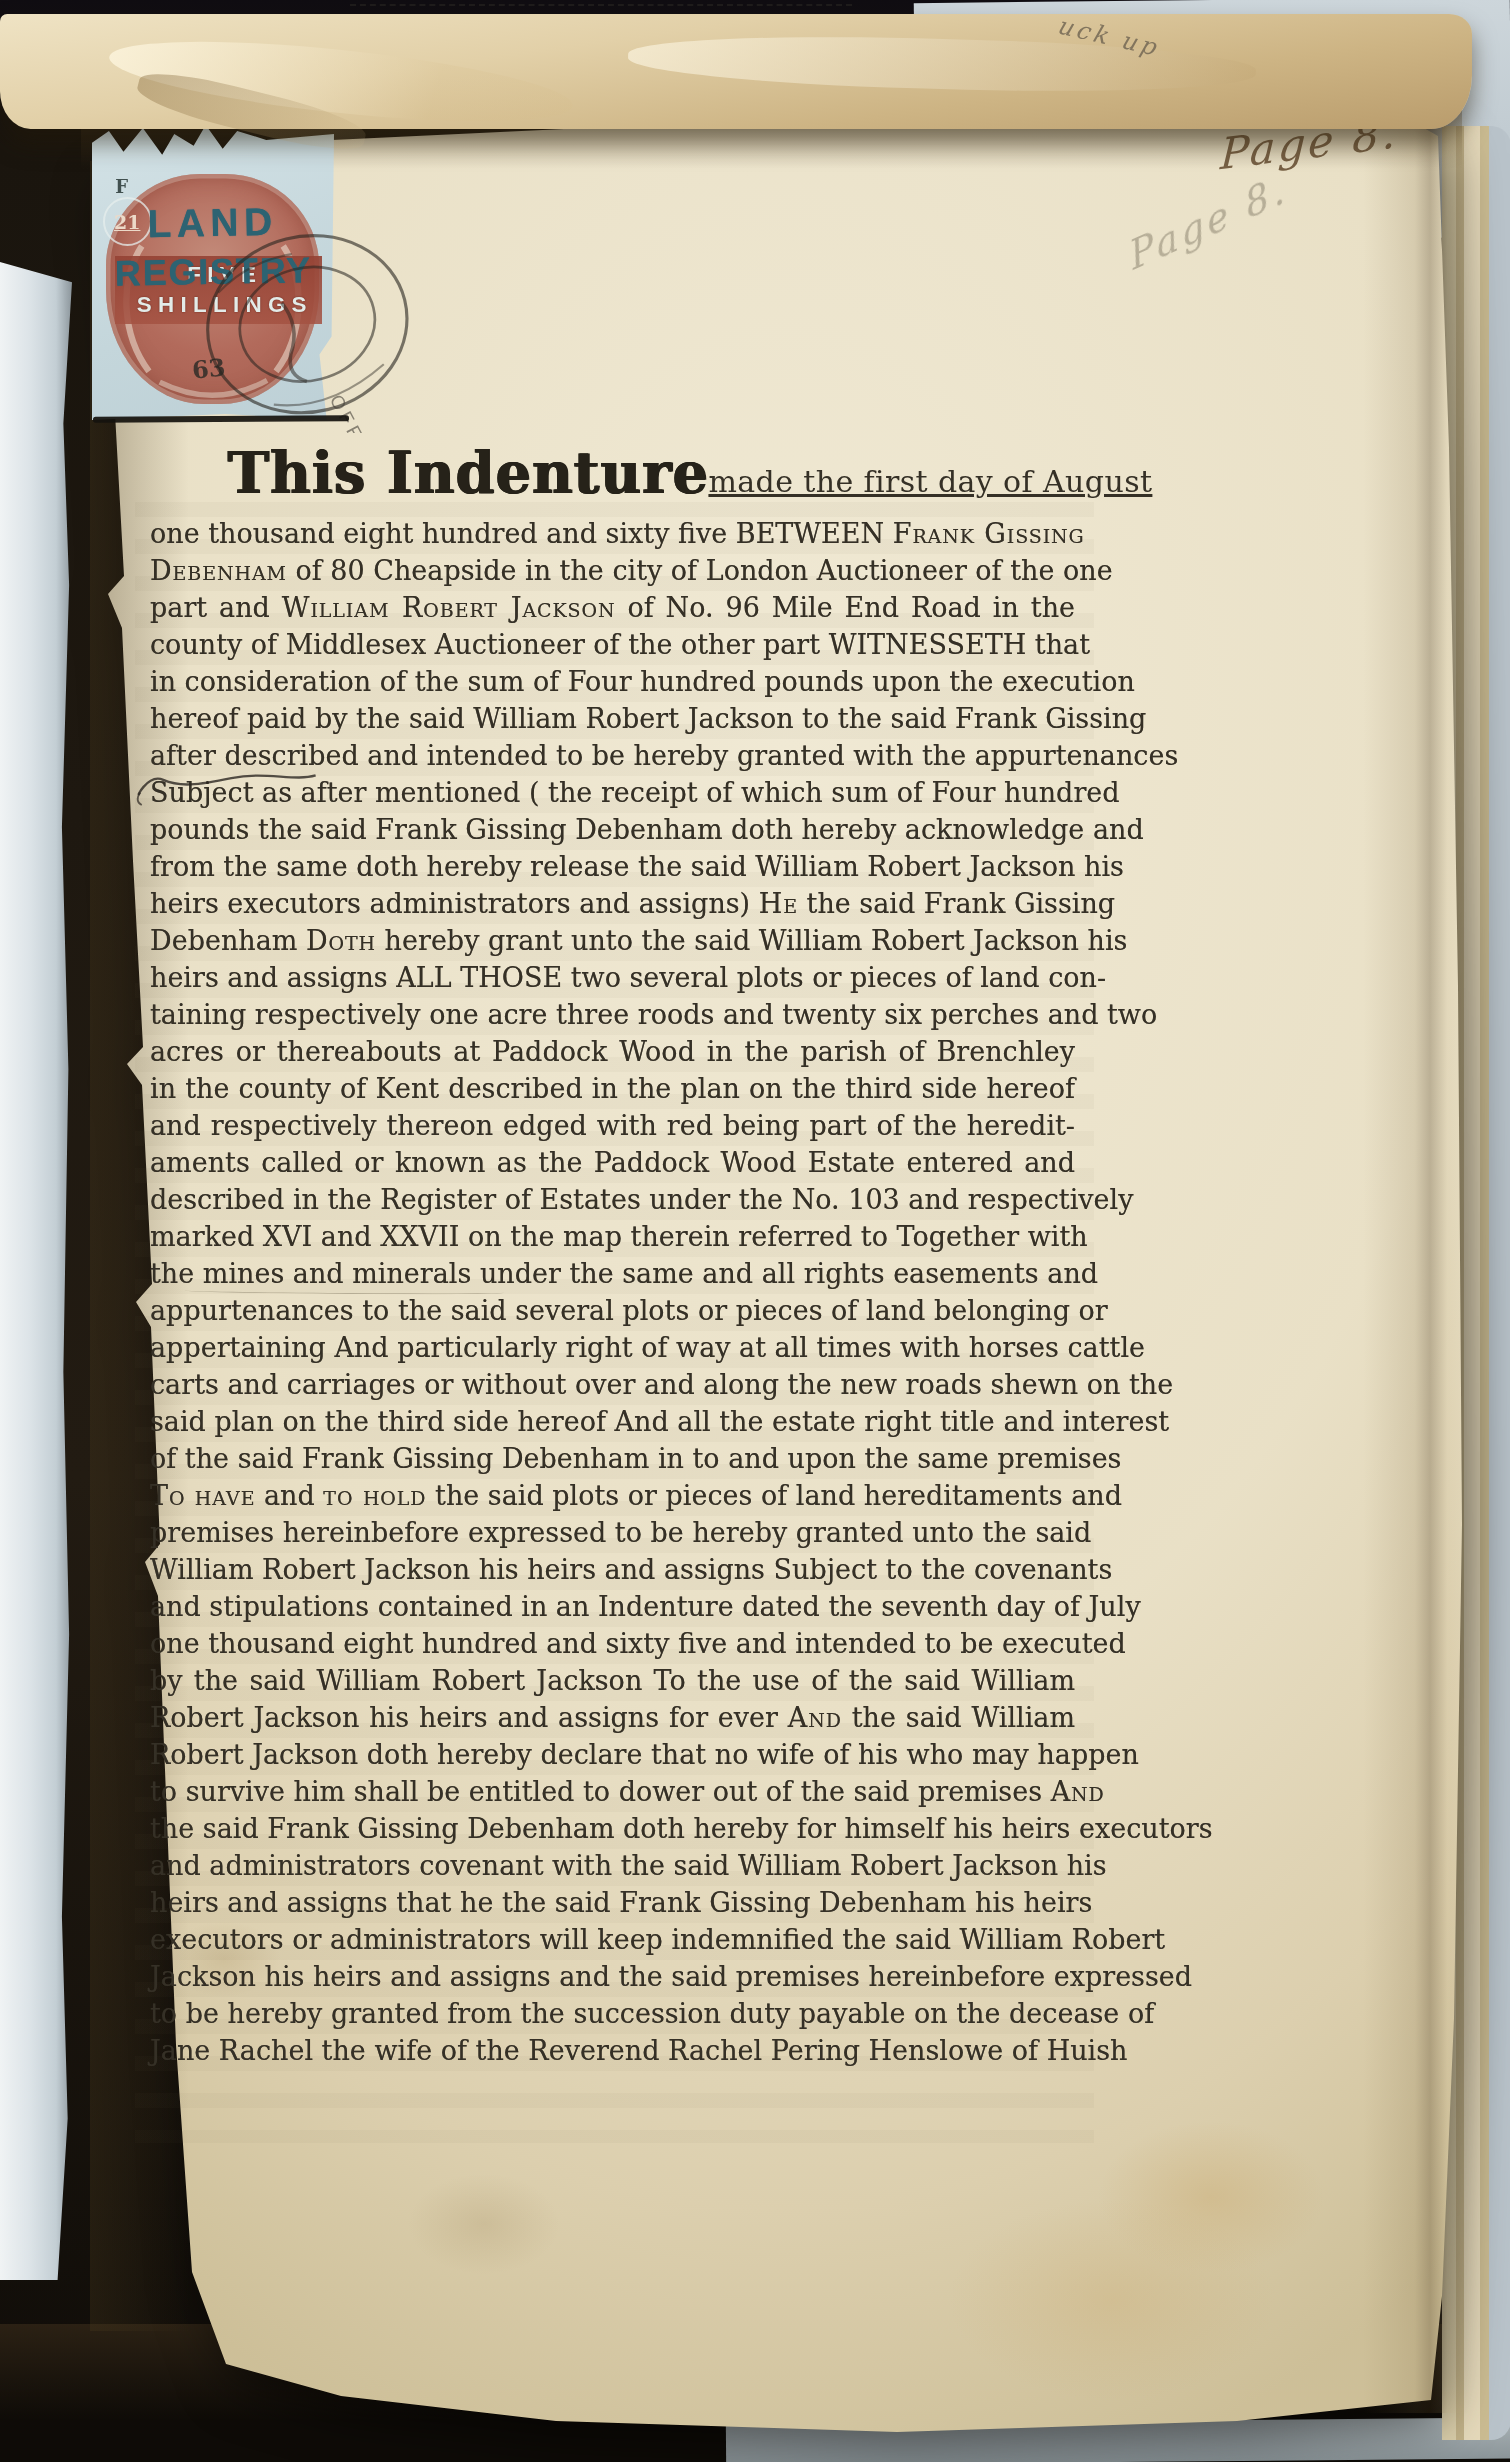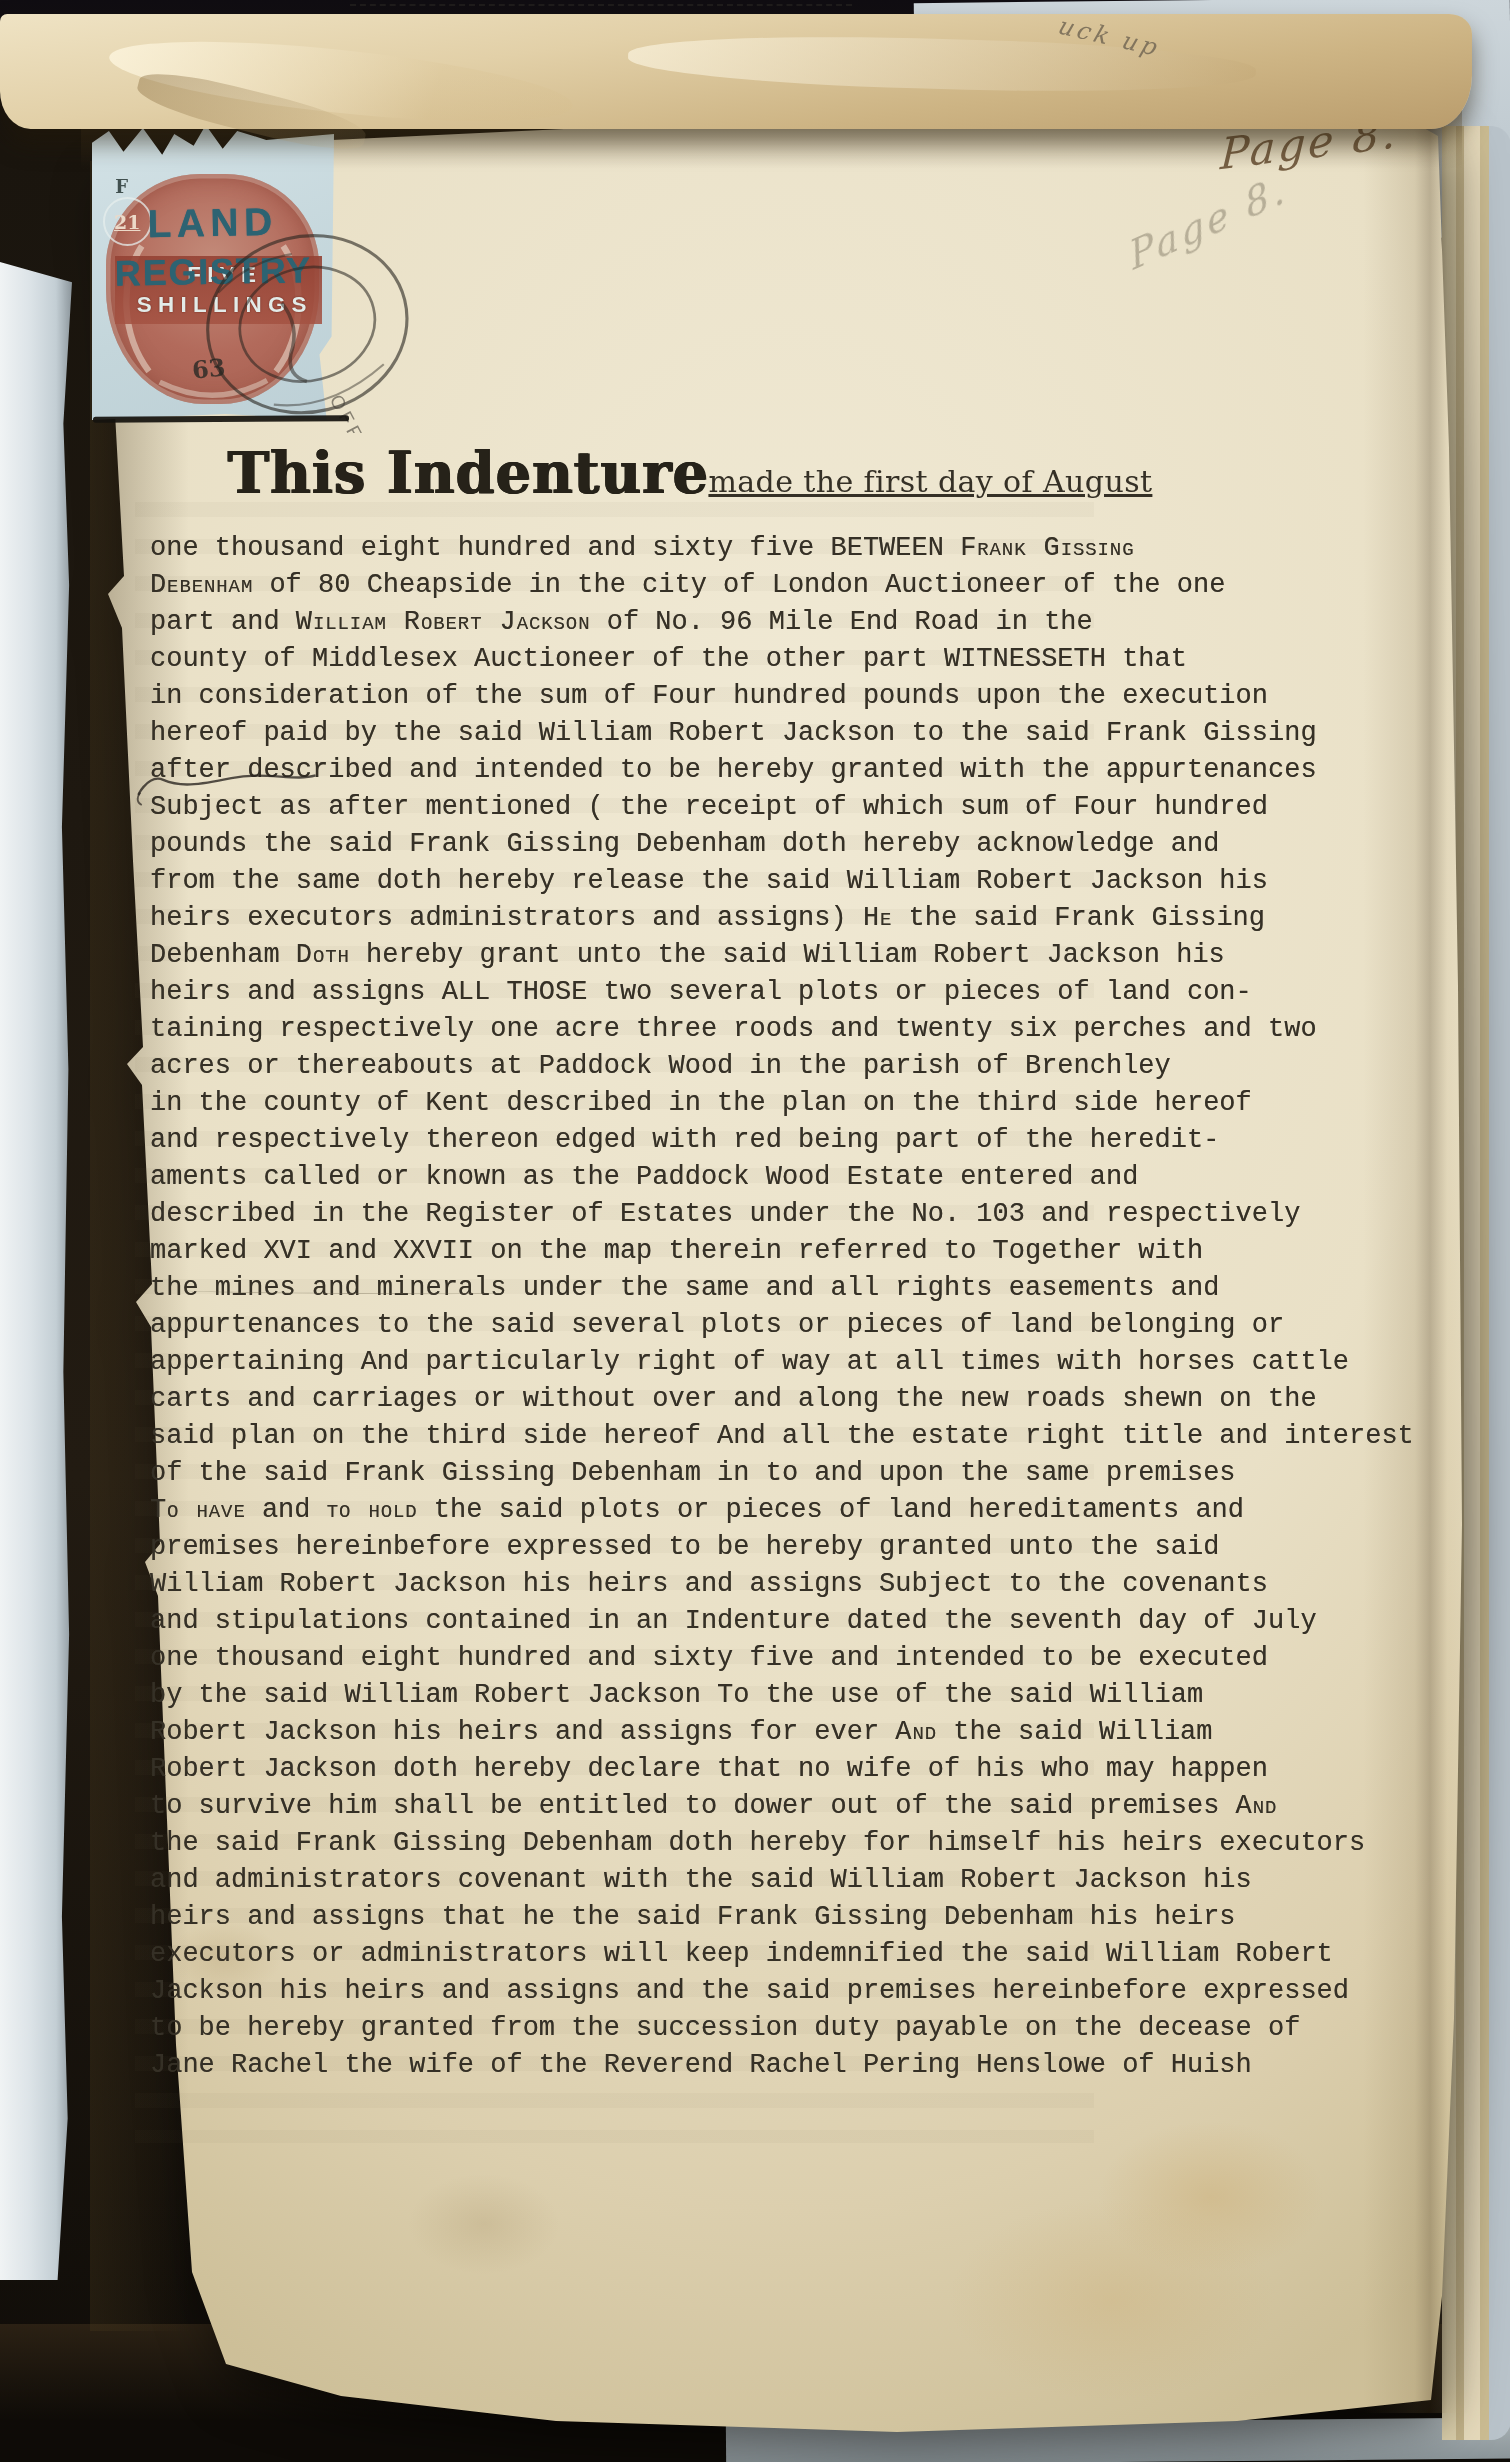--- a/index.html
+++ b/index.html
@@ -109,21 +109,21 @@
       letter-spacing:3.6px;transform:rotate(-24deg) skewX(-12deg);opacity:.55;
       filter:blur(0.4px);}
 
   
   .doc{left:150px;top:439px;width:925px;color:#353026;}
   .title-row{display:flex;justify-content:space-between;align-items:baseline;
       padding-left:77px;white-space:nowrap;height:75px;text-align:center;}
   .blackletter{font-weight:bold;font-size:56px;letter-spacing:0.9px;color:#262219;
       text-shadow:1.4px 0 0 #262219, 0 0.4px 0 #262219;transform:scaleY(1.04);}
   .title-suffix{font-size:30px;letter-spacing:0.4px;text-decoration:underline;}
-  .lines{margin-top:16px;font-family:Liberation Mono, monospace;}
+  .lines{margin-top:1px;}
   .line{height:37px;line-height:37px;font-size:27px;
       text-align:justify;text-align-last:justify;white-space:nowrap;
       text-shadow:0 0 0.4px rgba(53,48,38,.6);}
   .sc{font-variant:small-caps;letter-spacing:0.9px;}
 
   
   .squiggle{left:131px;top:760px;}
   .pencil-underline{left:185px;top:1289px;width:319px;height:3.6px;
       border-bottom:1.8px solid rgba(110,100,78,.42);border-radius:50%;transform:rotate(.4deg);}
 </style>

